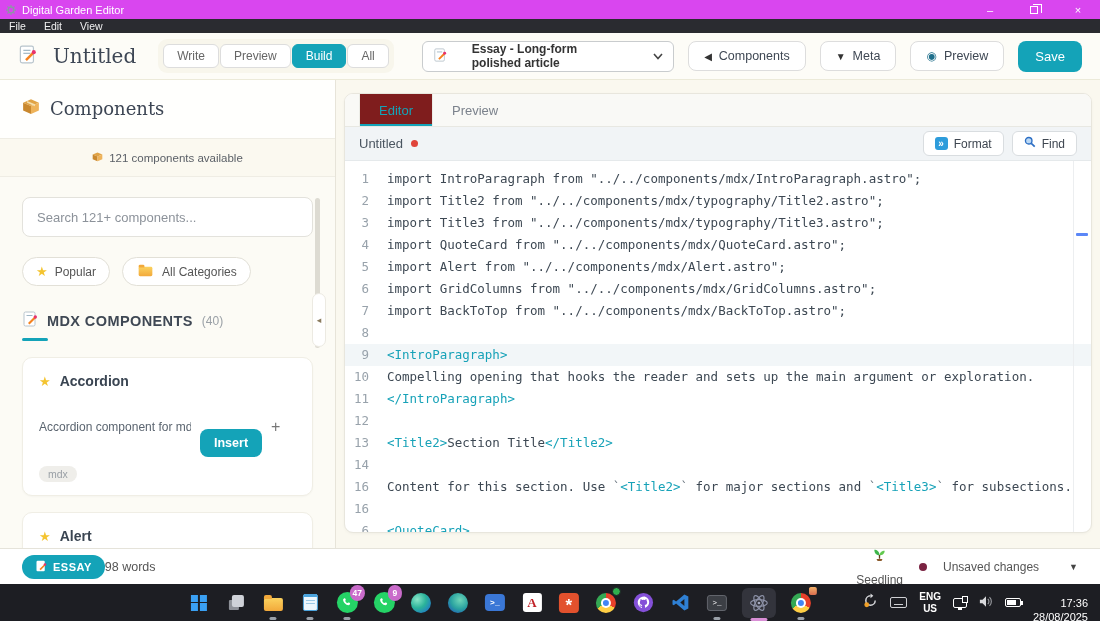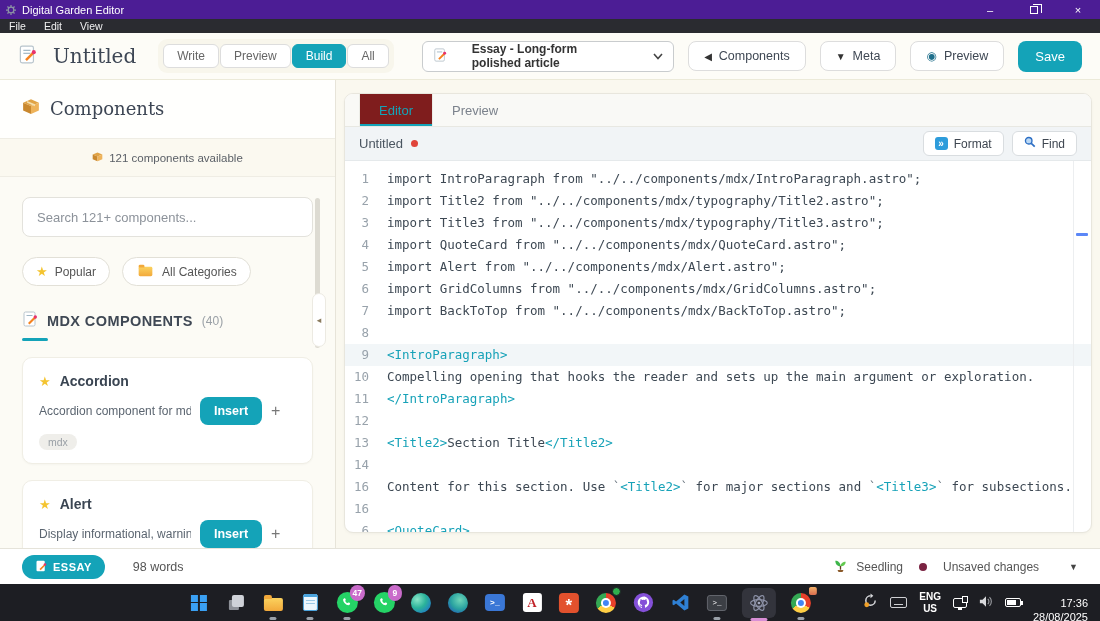--- a/index.html
+++ b/index.html
@@ -1,20 +1,20 @@
 <!DOCTYPE html>
 <html><head>
 <meta charset="utf-8">
 <style>
   * { margin:0; padding:0; box-sizing:border-box; }
   html,body { width:1100px; height:621px; overflow:hidden; font-family:"Liberation Sans",sans-serif; background:#faf8ef; }
   .app { position:relative; width:1100px; height:621px; }
 
   
-  .titlebar { position:absolute; top:0; left:0; right:0; height:19px; background:#4c1d95; display:flex; align-items:center; color:#fff; font-size:11px; }
+  .titlebar { position:absolute; top:0; left:0; right:0; height:19px; background:#d946ef; display:flex; align-items:center; color:#fff; font-size:11px; }
   .titlebar .app-ico { margin:0 6px 0 6px; display:flex; }
   .win-controls { margin-left:auto; display:flex; height:100%; }
   .win-btn { width:44px; height:100%; display:flex; align-items:center; justify-content:center; color:#fff; font-size:11px; }
   .maxi-box { width:8px; height:8px; border:1px solid #fff; position:relative; }
   .maxi-box:before { content:""; position:absolute; left:2px; top:-3px; width:8px; height:8px; border:1px solid #fff; border-left:none; border-bottom:none; }
   .menubar { position:absolute; top:19px; left:0; right:0; height:14px; background:#2a2b30; display:flex; align-items:center; color:#f0f0f0; font-size:10.5px; }
   .menu-item { padding:0 9px; height:100%; display:flex; align-items:center; }
 
   
   .toolbar { position:absolute; top:33px; left:0; right:0; height:47px; background:#fdfcf7; border-bottom:1px solid #ecead f; border-bottom:1px solid #ecead9; display:flex; align-items:center; padding:0 18px; gap:14px; }
@@ -46,21 +46,21 @@
   .star { color:#f4c430; font-size:13px; }
   .sec-head { margin-top:25px; display:flex; align-items:center; gap:9px; }
   .sec-title { font-size:14.5px; font-weight:bold; color:#3f4854; letter-spacing:.4px; }
   .sec-count { font-size:12px; color:#9aa0a6; }
   .sec-underline { width:26px; height:3px; background:#14a3b8; border-radius:2px; margin-top:7px; }
   .comp-card { margin-top:16px; background:#fff; border:1px solid #f0eee5; border-radius:10px; padding:15px 16px 13px; box-shadow:0 1px 2px rgba(0,0,0,.03); }
   .card-top { display:flex; align-items:center; gap:9px; }
   .card-name { font-size:14px; font-weight:bold; color:#3a4552; }
   .card-mid { display:flex; align-items:center; margin-top:8px; gap:9px; }
   .card-desc { font-size:12px; color:#5b6570; width:152px; white-space:nowrap; overflow:hidden; }
-  .insert-btn { background:#14a3b8; color:#fff; border:none; border-radius:8px; padding:7px 14px; font-size:12.5px; font-weight:bold; }
+  .insert-btn { background:#14a3b8; color:#fff; border:none; border-radius:8px; padding:7px 14px; font-size:12.5px; font-weight:bold;margin-top:32px; }
   .plus-btn { font-size:16px; color:#777; background:none; border:none; }
   .tag-pill { display:inline-block; margin-top:9px; background:#efeeea; color:#9aa0a6; font-size:10.5px; padding:2px 9px; border-radius:8px; }
   .collapse-handle { position:absolute; right:9px; top:213px; width:14px; height:54px; background:#fff; border:1px solid #eceae2; border-radius:7px; display:flex; align-items:center; justify-content:center; font-size:9px; color:#8a7b5e; }
   .sb-scrollbar { position:absolute; right:15px; top:118px; width:5px; height:150px; background:#dddbd2; border-radius:3px; }
 
   
   .editor-wrap { flex:1; padding:13px 8px 15px; }
   .editor-panel { width:100%; height:100%; background:#fff; border:1px solid #e8e6dd; border-radius:9px; display:flex; flex-direction:column; overflow:hidden; box-shadow:0 1px 3px rgba(0,0,0,.04); }
   .tabs { height:33px; background:#f9f9f6; border-bottom:1px solid #e8e8e2; display:flex; padding-left:14px; }
   .tab { padding:0 19px; font-size:13px; color:#7b828c; display:flex; align-items:center; }
@@ -77,23 +77,23 @@
   .ln { width:42px; text-align:right; padding-right:18px; color:#98a2ab; flex:none; }
   .tx { white-space:pre; }
   .tag { color:#17a2b8; }
   .tick { color:#6b7680; }
   .code-gutter-line { position:absolute; top:0; bottom:0; right:17px; width:1px; background:#eceef0; }
   .scroll-marker { position:absolute; right:3px; top:72px; width:12px; height:3px; background:#5b87f7; border-radius:1px; }
 
   
   .statusbar { position:absolute; top:548px; left:0; right:0; height:36px; background:#fff; border-top:1px solid #e5e3da; display:flex; align-items:center; padding:0 22px; }
   .type-badge { background:#14a3b8; color:#fff; border-radius:14px; padding:5px 13px; font-size:11px; font-weight:bold; letter-spacing:.5px; display:flex; align-items:center; gap:6px; }
-  .word-count { margin-left:28px; font-size:12.5px; color:#555;text-align:right; }
+  .word-count { font-size:12.5px; color:#555;text-align:right; }
   .status-right { margin-left:auto; display:flex; align-items:center; gap:16px; }
-  .growth { display:flex; align-items:center; gap:8px; font-size:12px; color:#555; }
+  .growth { display:flex; align-items:center; gap:8px; font-size:12px; color:#555;flex-direction:column; }
   .maroon-dot { width:8px; height:8px; border-radius:50%; background:#7a2342; }
   .save-state { font-size:12px; color:#555; }
   .sb-chev { font-size:9px; color:#444; margin-left:14px; }
 
   
   .taskbar { position:absolute; top:584px; left:0; right:0; height:37px; background:#1d1e23; display:flex; align-items:center; }
   .tb-center { position:absolute; left:50%; transform:translateX(-58%); display:flex; align-items:center; gap:13px; }
   .tb-icon { width:24px; height:26px; display:flex; align-items:center; justify-content:center; position:relative; }
   .tb-icon.open:after { content:""; position:absolute; bottom:-4px; left:50%; transform:translateX(-50%); width:7px; height:2.5px; background:#9aa0a8; border-radius:2px; }
   .tb-icon.active-app { background:#33343c; border-radius:6px; width:34px; height:30px; }

